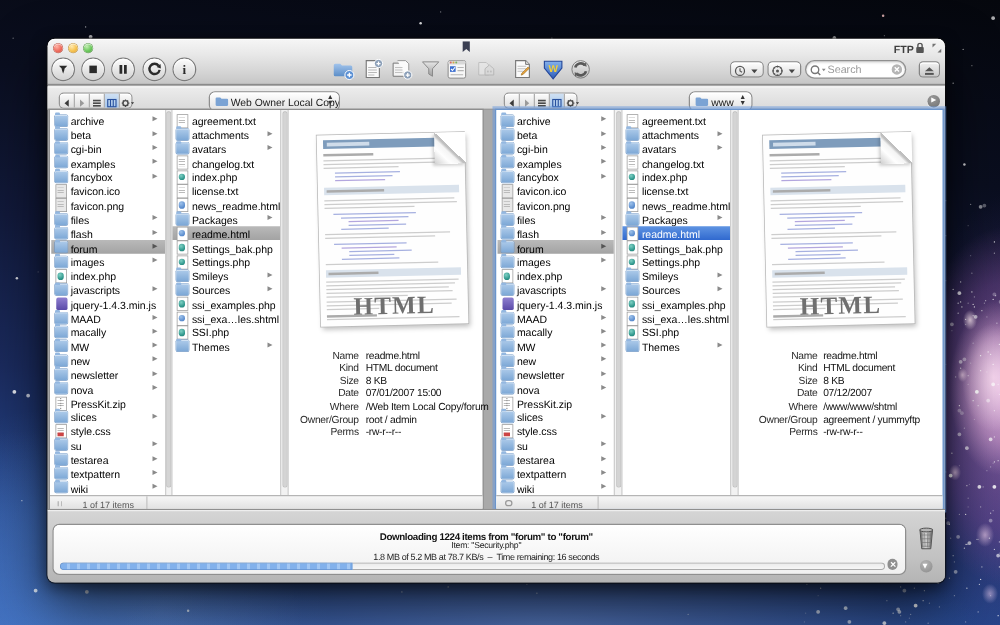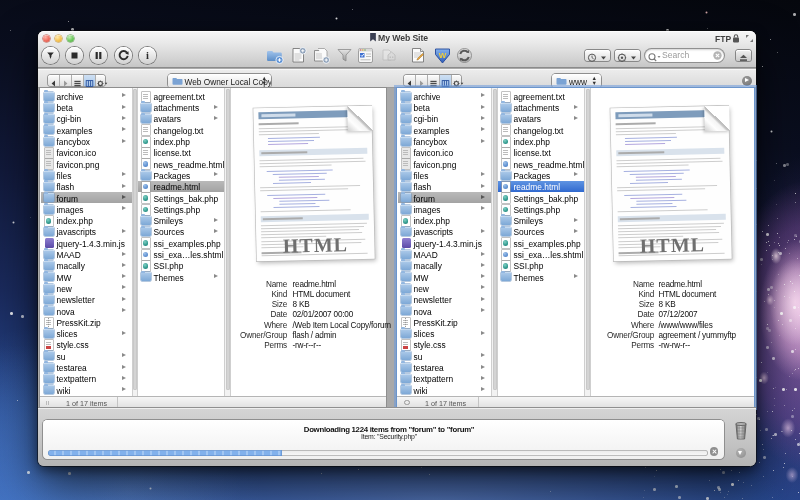--- a/index.html
+++ b/index.html
@@ -132,21 +132,20 @@
 <body>
 <div id="desk">
   <div class="stars1"></div>
     <div class="stars3"></div>
   <div class="stars2"></div>
   <div id="win">
     <div id="chrome">
       <span class="tl r"></span>
         <span class="tl y"></span>
         <span class="tl g"></span>
-      <div id="title">My Web Site</div>
       <svg id="ticon" viewBox="0 0 8 10">
           <path d="M1 0 h6 v9 l-3-2.4 L1 9 z" fill="#3a3f52"></path>
         </svg>
       <div id="ftp">FTP</div>
       <svg id="lock" viewBox="0 0 8 9">
           <rect x="1" y="3.6" width="6" height="4.8" rx="0.8" fill="#555"></rect>
           <path d="M2.3 3.6 V2.4 a1.7 1.7 0 0 1 3.4 0 V3.6" fill="none" stroke="#555" stroke-width="1.1"></path>
         </svg>
       <svg id="fullsc" viewBox="0 0 9 9">
           <path d="M1 4 V1 h3 z" fill="#4a4a4a"></path>
@@ -899,29 +898,29 @@
 <div style="position:absolute; top:290.0px; left:0; font-size:8.2px; letter-spacing:-0.2px;">
           <span style="position:absolute; left:0; width:287px; display:inline-block; text-align:right; color:#2a2a2a; white-space:nowrap">Kind</span>
           <span style="position:absolute; left:292.5px; color:#111; white-space:nowrap">HTML document</span>
         </div>
 <div style="position:absolute; top:300.2px; left:0; font-size:8.2px; letter-spacing:-0.2px;">
           <span style="position:absolute; left:0; width:287px; display:inline-block; text-align:right; color:#2a2a2a; white-space:nowrap">Size</span>
           <span style="position:absolute; left:292.5px; color:#111; white-space:nowrap">8 KB</span>
         </div>
 <div style="position:absolute; top:310.4px; left:0; font-size:8.2px; letter-spacing:-0.2px;">
           <span style="position:absolute; left:0; width:287px; display:inline-block; text-align:right; color:#2a2a2a; white-space:nowrap">Date</span>
-          <span style="position:absolute; left:292.5px; color:#111; white-space:nowrap">02/01/2007 00:00</span>
+          <span style="position:absolute; left:292.5px; color:#111; white-space:nowrap">07/01/2007 15:00</span>
         </div>
 <div style="position:absolute; top:320.6px; left:0; font-size:8.2px; letter-spacing:-0.2px;">
           <span style="position:absolute; left:0; width:287px; display:inline-block; text-align:right; color:#2a2a2a; white-space:nowrap">Where</span>
           <span style="position:absolute; left:292.5px; color:#111; white-space:nowrap">/Web Item Local Copy/forum</span>
         </div>
 <div style="position:absolute; top:330.8px; left:0; font-size:8.2px; letter-spacing:-0.2px;">
           <span style="position:absolute; left:0; width:287px; display:inline-block; text-align:right; color:#2a2a2a; white-space:nowrap">Owner/Group</span>
-          <span style="position:absolute; left:292.5px; color:#111; white-space:nowrap">flash / admin</span>
+          <span style="position:absolute; left:292.5px; color:#111; white-space:nowrap">root / admin</span>
         </div>
 <div style="position:absolute; top:341.0px; left:0; font-size:8.2px; letter-spacing:-0.2px;">
           <span style="position:absolute; left:0; width:287px; display:inline-block; text-align:right; color:#2a2a2a; white-space:nowrap">Perms</span>
           <span style="position:absolute; left:292.5px; color:#111; white-space:nowrap">-rw-r--r--</span>
         </div>
 <div style="position:absolute; top:279.8px; left:0; font-size:8.2px; letter-spacing:-0.2px;">
           <span style="position:absolute; left:400px; width:254px; display:inline-block; text-align:right; color:#2a2a2a; white-space:nowrap">Name</span>
           <span style="position:absolute; left:658.5px; color:#111; white-space:nowrap">readme.html</span>
         </div>
 <div style="position:absolute; top:290.0px; left:0; font-size:8.2px; letter-spacing:-0.2px;">
@@ -931,36 +930,37 @@
 <div style="position:absolute; top:300.2px; left:0; font-size:8.2px; letter-spacing:-0.2px;">
           <span style="position:absolute; left:400px; width:254px; display:inline-block; text-align:right; color:#2a2a2a; white-space:nowrap">Size</span>
           <span style="position:absolute; left:658.5px; color:#111; white-space:nowrap">8 KB</span>
         </div>
 <div style="position:absolute; top:310.4px; left:0; font-size:8.2px; letter-spacing:-0.2px;">
           <span style="position:absolute; left:400px; width:254px; display:inline-block; text-align:right; color:#2a2a2a; white-space:nowrap">Date</span>
           <span style="position:absolute; left:658.5px; color:#111; white-space:nowrap">07/12/2007</span>
         </div>
 <div style="position:absolute; top:320.6px; left:0; font-size:8.2px; letter-spacing:-0.2px;">
           <span style="position:absolute; left:400px; width:254px; display:inline-block; text-align:right; color:#2a2a2a; white-space:nowrap">Where</span>
-          <span style="position:absolute; left:658.5px; color:#111; white-space:nowrap">/www/www/files</span>
+          <span style="position:absolute; left:658.5px; color:#111; white-space:nowrap">/www/www/shtml</span>
         </div>
 <div style="position:absolute; top:330.8px; left:0; font-size:8.2px; letter-spacing:-0.2px;">
           <span style="position:absolute; left:400px; width:254px; display:inline-block; text-align:right; color:#2a2a2a; white-space:nowrap">Owner/Group</span>
           <span style="position:absolute; left:658.5px; color:#111; white-space:nowrap">agreement / yummyftp</span>
         </div>
 <div style="position:absolute; top:341.0px; left:0; font-size:8.2px; letter-spacing:-0.2px;">
           <span style="position:absolute; left:400px; width:254px; display:inline-block; text-align:right; color:#2a2a2a; white-space:nowrap">Perms</span>
           <span style="position:absolute; left:658.5px; color:#111; white-space:nowrap">-rw-rw-r--</span>
         </div>
 </div>
 
     <div id="bottom">
       <div id="card">
         <div class="t1">Downloading 1224 items from "forum" to "forum"</div>
         <div class="t2">Item: "Security.php"</div>
+        <div class="t3">1.8 MB of 5.2 MB at 78.7 KB/s&nbsp;&nbsp;–&nbsp;&nbsp;Time remaining: 16 seconds</div>
         <div id="pbar">
             <div id="pfill"></div>
           </div>
         <div id="xclose"></div>
       </div>
       <svg id="trash" width="20" height="22">
           <path d="M5 5.2 h10 l-1.4 14.8 h-7.2 z" fill="url(#gt)" stroke="#555" stroke-width=".8"></path>
           <defs>
             <linearGradient id="gt" x1="0" y1="0" x2="1" y2="0">
               <stop offset="0" stop-color="#777"></stop>

